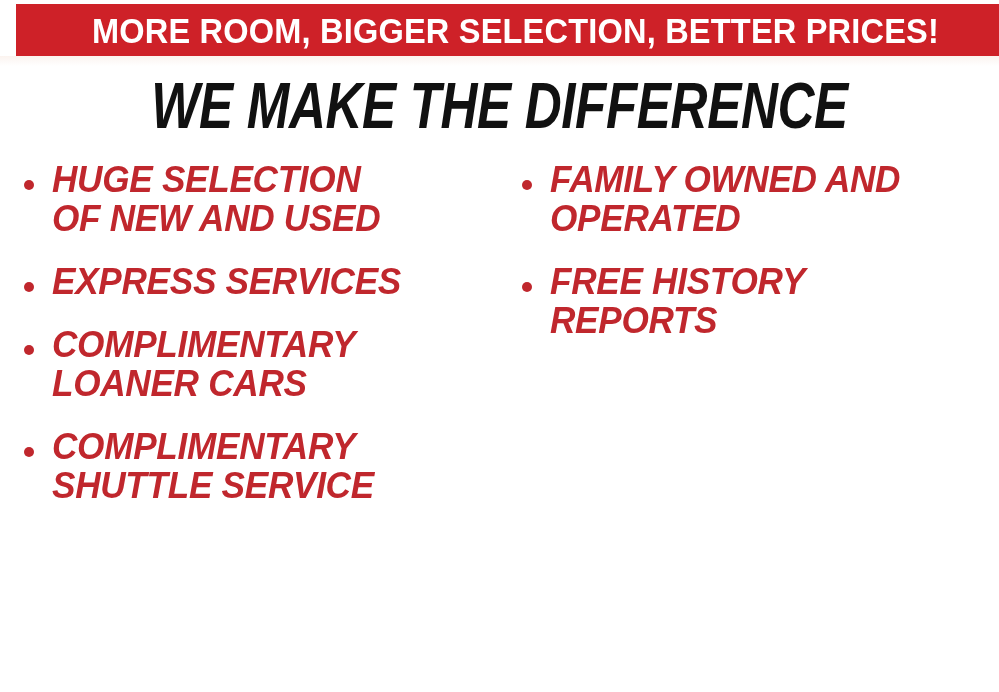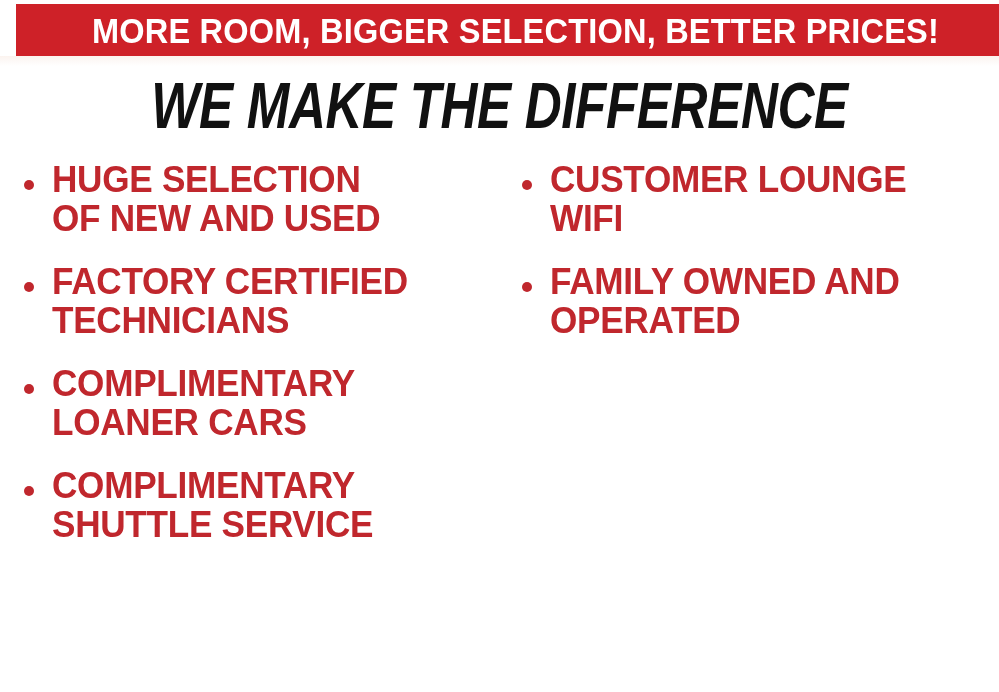--- a/index.html
+++ b/index.html
@@ -83,20 +83,21 @@
   }
 
   #col-left  { left: 18px;  width: 486px; }
   #col-right { left: 516px; width: 483px; }
 
   .bullet {
     position: relative;
     padding-left: 34px;
     margin-bottom: 24px;
     color: #c0272d;
+    font-style: italic;
   }
 
   .bullet-dot {
     position: absolute;
     left: 6px;
     top: 20px;
     width: 10px;
     height: 10px;
     border-radius: 50%;
     background: #c0272d;
@@ -128,41 +129,40 @@
   <div id="headline">WE MAKE THE DIFFERENCE</div>
 
   <div id="col-left" class="column">
     <div class="bullet">
       <span class="bullet-dot"></span>
       <span class="bullet-text">HUGE SELECTION
 OF NEW AND USED</span>
     </div>
     <div class="bullet">
       <span class="bullet-dot"></span>
-      <span class="bullet-text">FACTORY CERTIFIED
-TECHNICIANS</span>
+      <span class="bullet-text">EXPRESS SERVICES</span>
     </div>
     <div class="bullet">
       <span class="bullet-dot"></span>
       <span class="bullet-text">COMPLIMENTARY
 LOANER CARS</span>
     </div>
     <div class="bullet">
       <span class="bullet-dot"></span>
       <span class="bullet-text">COMPLIMENTARY
 SHUTTLE SERVICE</span>
     </div>
   </div>
 
   <div id="col-right" class="column">
     <div class="bullet">
       <span class="bullet-dot"></span>
-      <span class="bullet-text">CUSTOMER LOUNGE
-WIFI</span>
+      <span class="bullet-text">FAMILY OWNED AND
+OPERATED</span>
     </div>
     <div class="bullet">
       <span class="bullet-dot"></span>
-      <span class="bullet-text">FAMILY OWNED AND
-OPERATED</span>
+      <span class="bullet-text">FREE HISTORY
+REPORTS</span>
     </div>
   </div>
 
 </div>
 
 </body></html>

